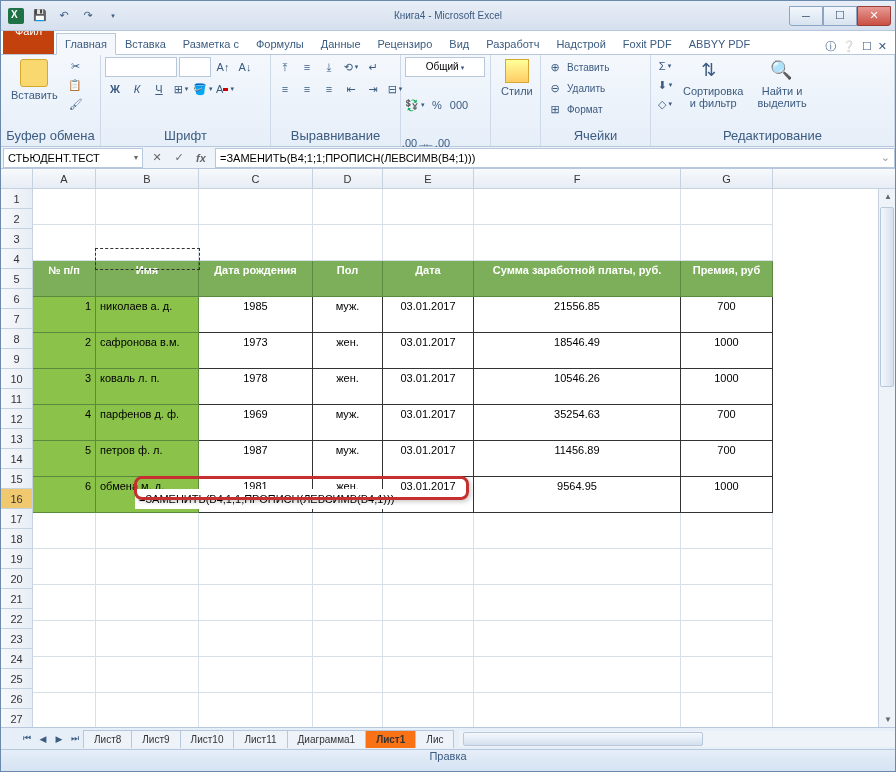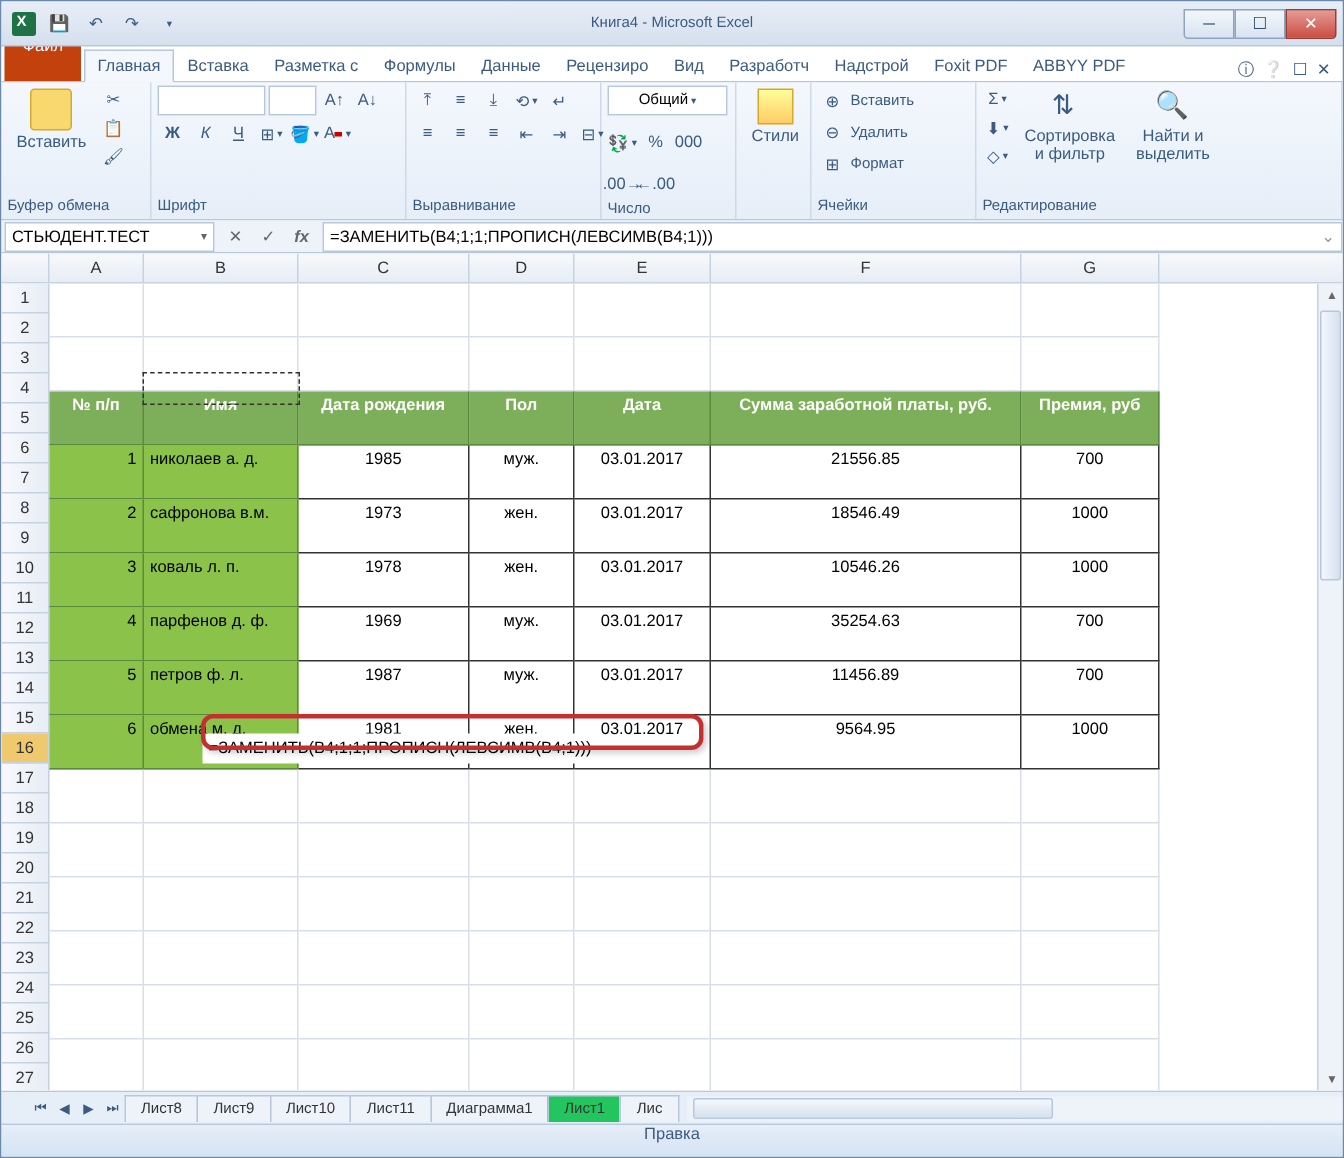--- a/index.html
+++ b/index.html
@@ -17,21 +17,21 @@
 .winbtn.close{background:linear-gradient(#e79a94,#c94f44);color:#fff;border-color:#9a3d35;border-radius:0 0 3px 0;}
 .ribbon-tabs{height:24px;background:#fff;display:flex;align-items:flex-end;padding-left:2px;border-bottom:1px solid #b8c8dc;}
 .file-tab{background:#c2410c;color:#fff;padding:17px 12px;font-size:11px;margin-right:2px;}
 .rtab{padding:4px 8px;color:#3b5b80;font-size:11px;margin-right:1px;}
 .rtab.active{background:#f4f8fd;border:1px solid #b8c8dc;border-bottom:1px solid #f4f8fd;margin-bottom:-1px;}
 .help-icons{margin-left:auto;display:flex;gap:6px;padding-right:8px;align-items:center;color:#3b5b80;}
 .help-icons span{cursor:pointer;}
 .ribbon{height:92px;background:linear-gradient(#f4f8fd,#e6eef8);border-bottom:1px solid #b8c8dc;display:flex;}
 .rgroup{border-right:1px solid #cdd9e8;display:flex;flex-direction:column;padding:2px 4px;}
 .rgroup-body{flex:1;display:flex;align-items:flex-start;gap:2px;}
-.rgroup-label{text-align:left;font-size:10px;color:#3b5b80;padding:1px 0;white-space:nowrap;}
+.rgroup-label{text-align:center;font-size:13px;color:#3b5b80;padding:1px 0;white-space:nowrap;}
 .bigbtn{display:flex;flex-direction:column;align-items:center;justify-content:center;padding:2px 6px;gap:2px;color:#3b5b80;font-size:10px;}
 .bigbtn .ico{width:28px;height:28px;background:#f9d86f;border:1px solid #d4a92e;border-radius:3px;}
 .smallbtns{display:flex;flex-direction:column;gap:1px;}
 .sb{width:20px;height:18px;display:flex;align-items:center;justify-content:center;color:#3b5b80;}
 .font-row{display:flex;gap:2px;align-items:center;}
 .font-sel{width:72px;height:20px;border:1px solid #b8c8dc;background:#fff;text-align:center;font-size:10px;line-height:18px;}
 .sz-sel{width:32px;height:20px;border:1px solid #b8c8dc;background:#fff;text-align:center;font-size:10px;line-height:18px;}
 .icobtn{width:20px;height:20px;border:1px solid transparent;display:flex;align-items:center;justify-content:center;color:#3b5b80;font-size:11px;}
 .drop::after{content:"▾";font-size:7px;margin-left:2px;color:#3b5b80;}
 .colorbar{width:16px;height:3px;}
@@ -58,21 +58,21 @@
 .cell.a{width:63px;}.cell.b{width:103px;}.cell.c{width:114px;}.cell.d{width:70px;}.cell.e{width:91px;}.cell.f{width:207px;}.cell.g{width:92px;}
 .hdr{background:#7daf5a;color:#fff;font-weight:bold;text-align:center;border-right:1px solid #5a8a3e;border-bottom:1px solid #5a8a3e;}
 .num-g{background:#8bc34a;text-align:right;border-right:1px solid #5a8a3e;border-bottom:1px solid #5a8a3e;}
 .name-g{background:#8bc34a;border-right:1px solid #5a8a3e;border-bottom:1px solid #5a8a3e;}
 .tc{text-align:center;border-right:1px solid #333;border-bottom:1px solid #333;}
 .callout{position:absolute;left:101px;top:287px;width:335px;height:24px;border:3px solid #c62f2f;border-radius:8px;box-shadow:2px 2px 4px rgba(0,0,0,0.2);pointer-events:none;}
 .formula-cell{position:absolute;left:102px;top:300px;font-size:11px;padding:0 4px;background:#fff;height:20px;line-height:20px;}
 .sheet-tabs{height:22px;background:#e6eef8;display:flex;align-items:center;border-top:1px solid #b8c8dc;padding-left:18px;gap:0;}
 .navbtn{width:16px;height:16px;display:flex;align-items:center;justify-content:center;color:#3b5b80;font-size:9px;}
 .stab{padding:3px 10px;background:#eef3f9;border:1px solid #b8c8dc;border-bottom:none;font-size:10px;color:#333;margin-right:-1px;}
-.stab.active{background:#22c55e;font-weight:normal;}
+.stab.active{background:#f97316;font-weight:bold;}
 .hscroll{flex:1;margin-left:6px;height:16px;background:#eef3f9;display:flex;align-items:center;}
 .hscroll .thumb{width:240px;height:14px;background:linear-gradient(#f4f8fd,#d5e0ee);border:1px solid #b8c8dc;border-radius:2px;margin-left:4px;}
 .statusbar{height:22px;background:linear-gradient(#e6eef8,#d5e3f3);display:flex;align-items:center;padding:0 8px;color:#3b5b80;font-size:10px;border-top:1px solid #b8c8dc;flex-direction:column;}
 .statusbar .views{margin-left:auto;display:flex;gap:2px;align-items:center;}
 .viewbtn{width:22px;height:16px;border:1px solid #b8c8dc;background:#f4f8fd;}
 .zoom-slider{width:100px;height:4px;background:#b8c8dc;margin:0 8px;position:relative;}
 .zoom-slider::after{content:"";position:absolute;left:48px;top:-4px;width:8px;height:12px;background:#f4f8fd;border:1px solid #8ca6c2;border-radius:2px;}
 .vscroll{position:absolute;right:0;top:0;bottom:0;width:17px;background:#eef3f9;border-left:1px solid #c6d2e0;}
 .vscroll .vthumb{position:absolute;top:18px;left:1px;right:1px;height:180px;background:linear-gradient(90deg,#f4f8fd,#d5e0ee);border:1px solid #b8c8dc;border-radius:2px;}
 .tri-up{position:absolute;top:3px;left:5px;font-size:8px;color:#666;}
@@ -177,21 +177,21 @@
           <div class="icobtn">≡</div>
           <div class="icobtn">≡</div>
           <div class="icobtn">⇤</div>
           <div class="icobtn">⇥</div>
           <div class="icobtn drop">⊟</div>
         </div>
       </div>
       <div class="rgroup-label">Выравнивание</div>
     </div>
     <div class="rgroup" style="width:90px">
-      <div class="rgroup-body" style="flex-direction:column;gap:8px;">
+      <div class="rgroup-body" style="flex-direction:column;gap:18px;">
         <div class="font-sel drop" style="width:80px">Общий</div>
         <div class="font-row">
           <div class="icobtn drop">💱</div>
           <div class="icobtn">%</div>
           <div class="icobtn">000</div>
         </div>
         <div class="font-row">
           <div class="icobtn">.00→</div>
           <div class="icobtn">←.00</div>
         </div>

